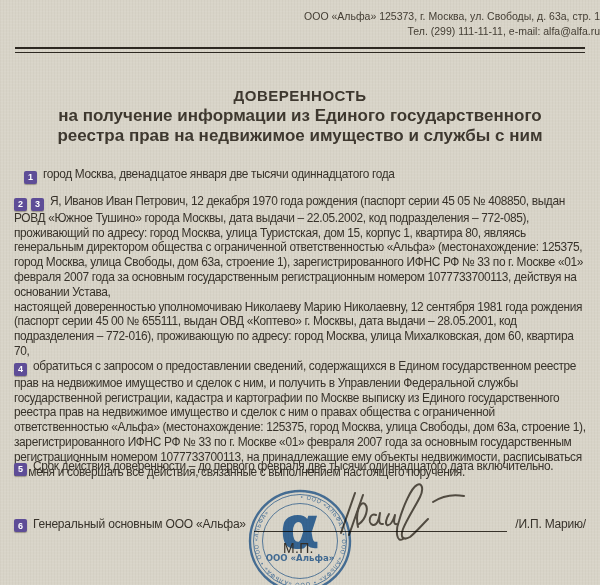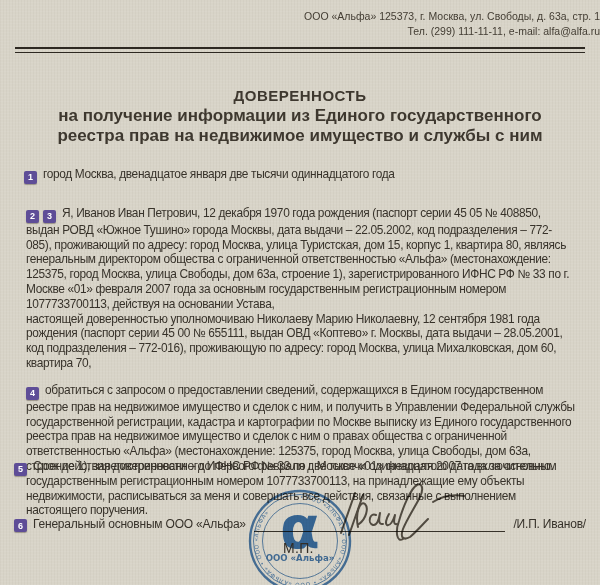--- a/index.html
+++ b/index.html
@@ -16,21 +16,21 @@
     font-size:10.5px;line-height:15px;color:#433d33;}
   .rule{position:absolute;top:47px;left:15px;right:15px;height:3px;
     border-top:2px solid #2e2922;border-bottom:1px solid #2e2922;}
   .titleblock{position:absolute;top:86px;left:20px;right:20px;text-align:center;
     font-weight:bold;color:#3e382f;}
   .titleblock .main{font-size:15px;line-height:20px;letter-spacing:.5px;}
   .titleblock .sub{font-size:17px;line-height:20px;}
   .clause{font-size:11.9px;line-height:14.8px;letter-spacing:-0.35px;color:#37322a;}
   .c1{position:absolute;top:167px;left:14px;right:12px;margin-left:10px;}
   .cbody{position:absolute;top:194px;left:14px;right:12px;}
-  .cbody p{margin:12px;}
+  .cbody p{margin:0;}
   .c5{position:absolute;top:459px;left:14px;right:12px;}
   .marker{display:inline-flex;align-items:center;justify-content:center;
     width:13px;height:13px;background:#5e4d97;color:#fff;font-weight:bold;
     font-size:9px;border-radius:2px;margin-right:6px;vertical-align:-2px;
     box-shadow:0 1px 1px rgba(40,30,20,.35);letter-spacing:0;}
   .marker.twin{margin-right:4px;}
   .sigrow{position:absolute;top:517px;left:14px;right:14px;display:flex;
     align-items:flex-end;font-size:12px;letter-spacing:-0.2px;color:#37322a;}
   .sigrow .lbl{white-space:nowrap;line-height:15px;}
   .sigrow .sigline{flex:1;margin:0 8px;border-bottom:1.3px solid #37322a;height:13px;}
@@ -72,21 +72,21 @@
   </div>
 
   <div class="clause c5">
     <span class="marker">5</span><span>Срок действия доверенности – до первого февраля две тысячи одиннадцатого дата включительно.</span>
   </div>
 
   <div class="sigrow">
     <span class="marker">6</span>
     <span class="lbl">Генеральный основным ООО «Альфа»</span>
     <span class="sigline"></span>
-    <span class="signame">/И.П. Иванов/</span>
+    <span class="signame">/И.П. Марию/</span>
   </div>
 
   <svg class="stamp" viewBox="0 0 124 124" xmlns="http://www.w3.org/2000/svg">
     <circle cx="62" cy="62" r="50" fill="none" stroke="#4479b6" stroke-width="2.4"></circle>
     <circle cx="62" cy="62" r="46.5" fill="none" stroke="#4479b6" stroke-width="0.9"></circle>
     <circle cx="62" cy="62" r="37.5" fill="none" stroke="#4479b6" stroke-width="0.9"></circle>
     <defs>
       <path id="ringpath" d="M62,20 a42,42 0 1 1 -0.01,0" fill="none"></path>
     </defs>
     <text font-size="5.6" fill="#4d82bf" letter-spacing="0.6">

